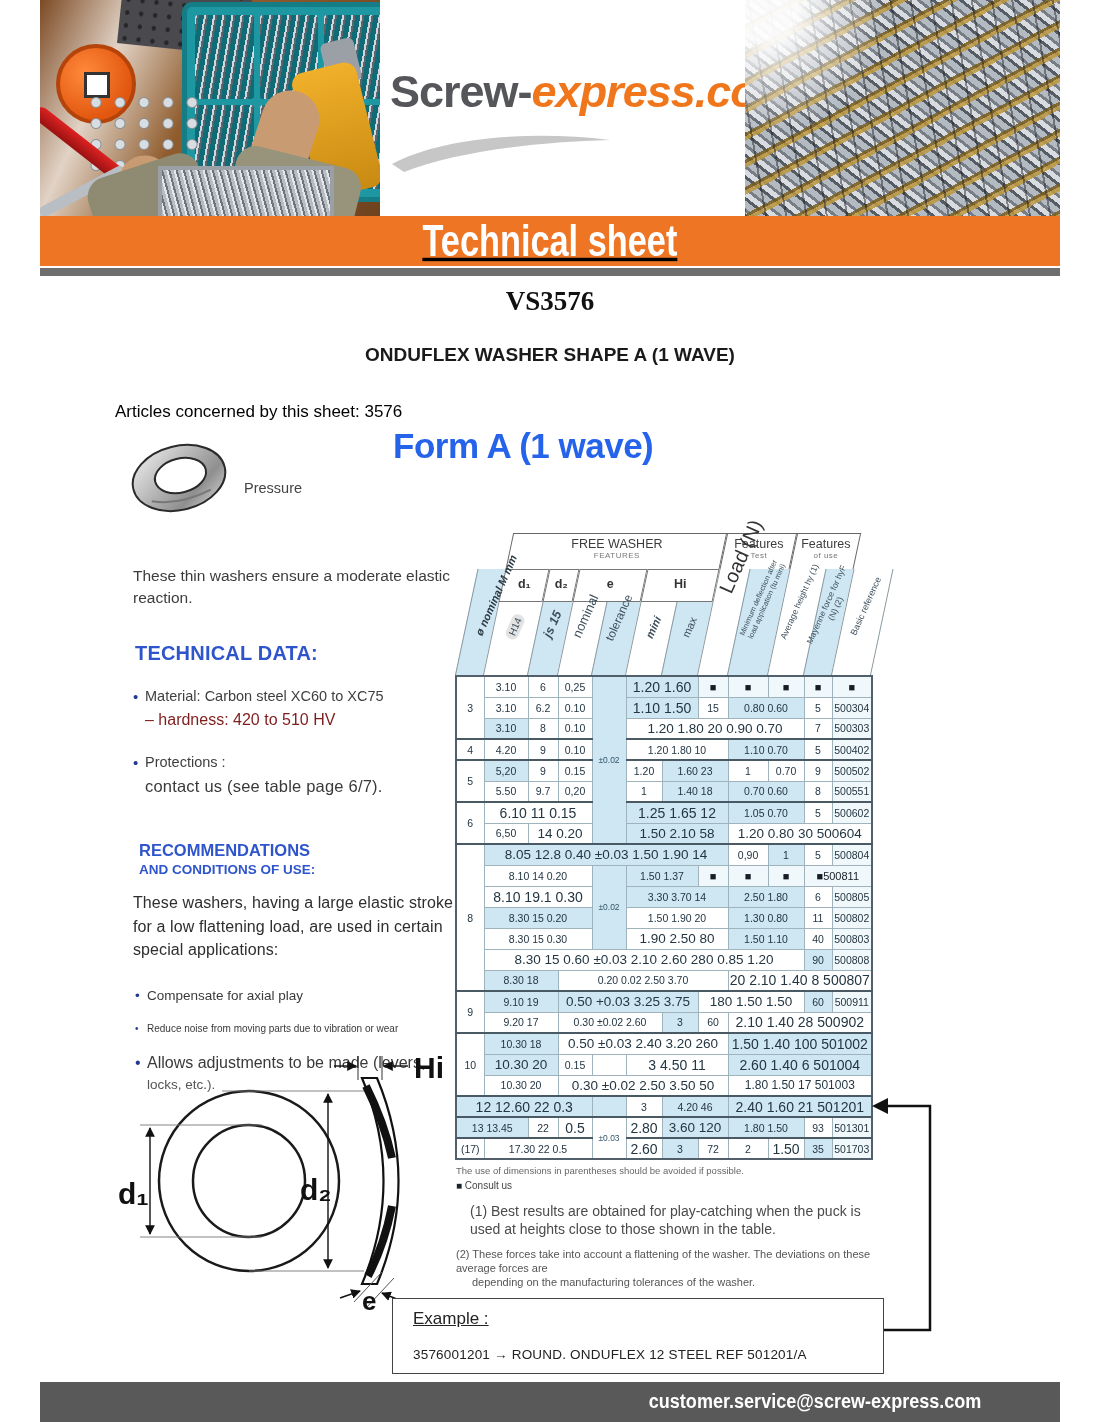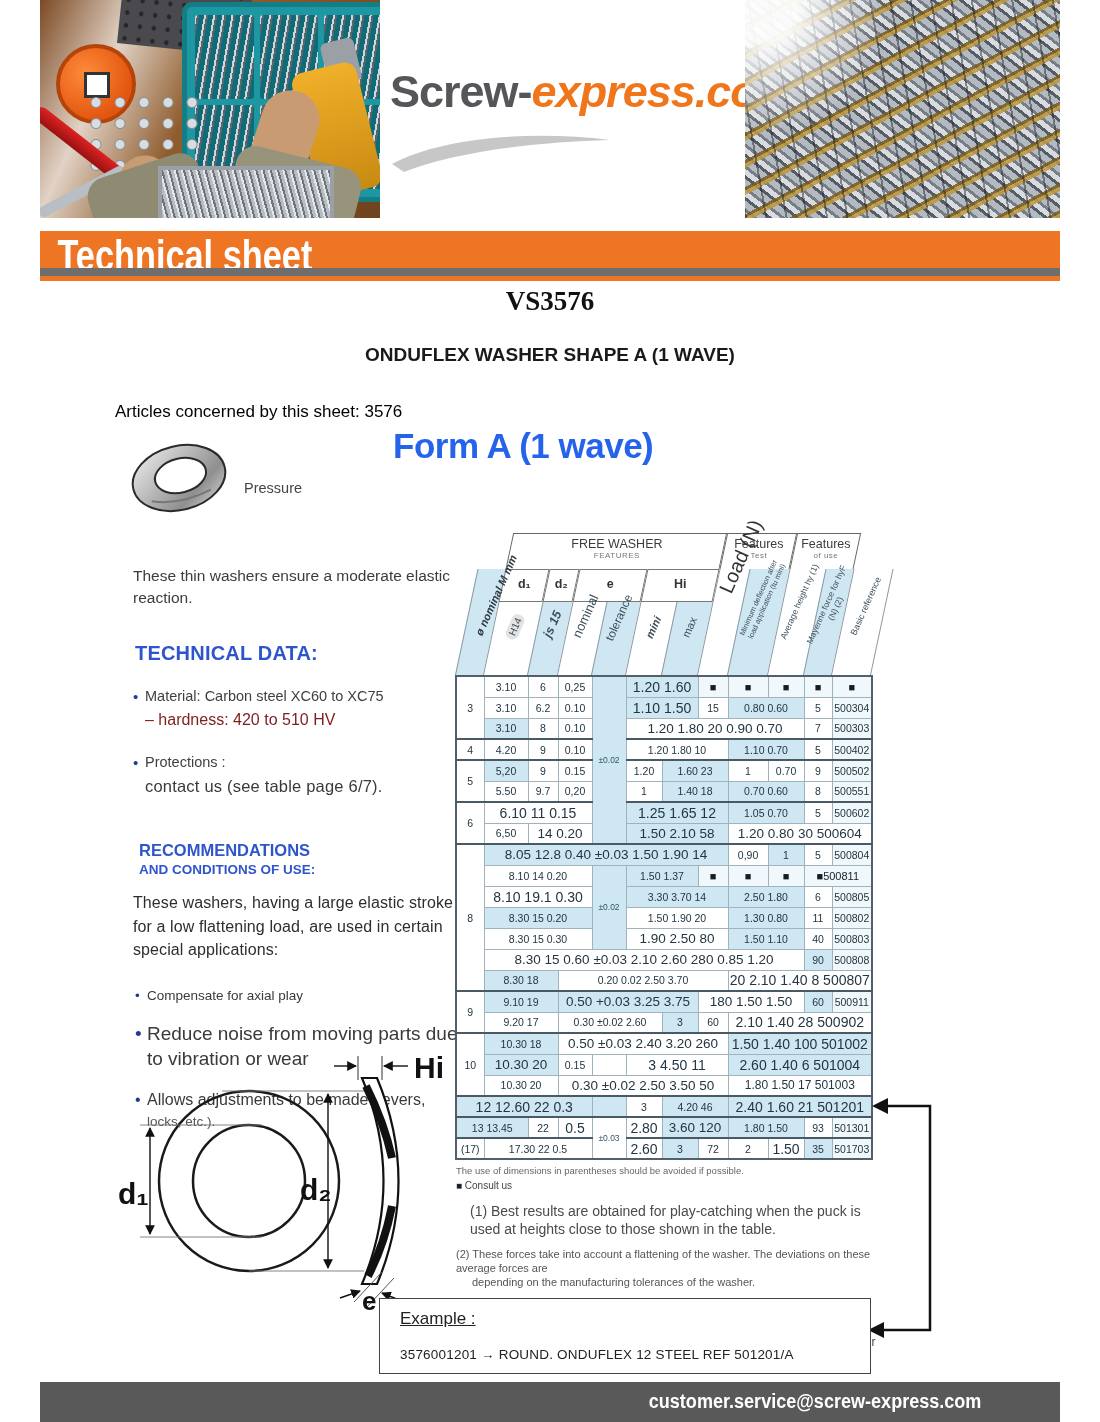--- a/index.html
+++ b/index.html
@@ -40,22 +40,22 @@
   .logo-p2 { color:#f0761c; font-style:italic; }
   .logo-swoosh { position:absolute; left:8px; top:128px; }
 
   .photo-right { position:absolute; left:745px; top:0; width:315px; height:218px; overflow:hidden;
     background:
       radial-gradient(circle at 6% 4%, rgba(255,255,255,.95) 0 9%, rgba(255,255,255,0) 34%),
       repeating-linear-gradient(80deg, rgba(25,28,32,.45) 0 2px, transparent 2px 20px),
       repeating-linear-gradient(-28deg, rgba(189,152,62,.85) 0 4px, rgba(120,92,28,.85) 4px 7px, rgba(0,0,0,0) 7px 24px),
       repeating-linear-gradient(38deg, #d8dbdf 0 5px, #777d85 5px 8px, #b4bac2 8px 14px, #565c64 14px 17px); }
 
-  .banner { position:absolute; left:40px; top:231px; width:1020px; height:50px; background:#ed7524;
-    display:flex; align-items:center; justify-content:flex-start; }
+  .banner { position:absolute; left:40px; top:216px; width:1020px; height:50px; background:#ed7524;
+    display:flex; align-items:center; justify-content:center;text-decoration:underline; }
   .banner span { color:#fff; font-weight:bold; font-size:39px; letter-spacing:0px; transform:scale(.88,1.12); }
   .grayline { position:absolute; left:40px; top:268px; width:1020px; height:8px; background:#6e6e6e; }
 
   .doc-code { position:absolute; left:0; top:286px; width:100%; text-align:center;
     font-family:"Liberation Serif", serif; font-weight:bold; font-size:27px; color:#111; }
   .doc-subtitle { position:absolute; left:0; top:344px; width:100%; text-align:center;
     font-size:19px; font-weight:600; color:#1a1a1a; }
 
   
   .main { position:absolute; left:0; top:390px; width:1100px; height:992px; }
@@ -71,21 +71,21 @@
   .h-blue2 { color:#2f55cc; font-size:16.5px; font-weight:600; margin:44px 0 0 24px; }
   .h-blue3 { color:#2f55cc; font-size:13.5px; font-weight:600; margin:2px 0 14px 24px; }
   .bullet { position:relative; padding-left:30px; margin-top:22px; font-size:14.5px; line-height:1.35; color:#3f3f3f; }
   .bullet:before { content:"•"; position:absolute; left:18px; color:#223a8f; font-size:15px; }
   .bullet .sub { font-size:16px; color:#7f1d1d; margin-top:2px; }
   .bullet .sub-big { font-size:16.5px; color:#3a3a3a; margin-top:3px; letter-spacing:.2px; }
   .usage-intro { font-size:16px; line-height:1.45; color:#2e2e2e; padding-left:18px; margin-top:14px; letter-spacing:.1px; }
   .ub { position:relative; padding-left:32px; margin-top:18px; color:#3a3a3a; line-height:1.3; }
   .ub:before { content:"•"; position:absolute; left:20px; color:#223a8f; }
   .ub1 { font-size:13.5px; margin-top:26px; }
-  .ub2 { font-size:19px; }
+  .ub2 { font-size:10px; }
   .ub3 { font-size:16px; }
   .ub .small { font-size:13.5px; color:#555; }
 
   
   .tbl { left:455px; top:143px; width:416px; }
   .thead { position:relative; transform:skewX(-12deg); transform-origin:0 142px; }
   .band-a { display:flex; height:36px; }
   .ba-spacer { width:28px; }
   .ba-end { width:40px; }
   .ba-box { border:1.3px solid #666; border-bottom:none; background:#fff; text-align:center; padding-top:3px; }
@@ -140,21 +140,21 @@
   .note-1 { font-size:14px; line-height:1.28; color:#4a4a4a; margin-top:12px; padding-left:14px; }
   .note-2 { font-size:11px; line-height:1.3; color:#555; margin-top:8px; }
   .note-2 .ind { padding-left:16px; display:block; }
   .note-3 { font-size:12px; line-height:1.3; color:#4a4a4a; margin-top:14px; }
   .note-3 .ind { padding-left:30px; display:block; }
 
   
   .diagram { left:112px; top:660px; }
 
   
-  .example { left:379px; top:908px; width:492px; height:76px; border:1.6px solid #444; background:#fff; padding:10px 20px; }
+  .example { left:392px; top:908px; width:492px; height:76px; border:1.6px solid #444; background:#fff; padding:10px 20px; }
   .example-h { font-size:17px; color:#222; text-decoration:underline; }
   .example-t { font-size:13.5px; color:#222; margin-top:18px; letter-spacing:.2px; }
   .connector { left:860px; top:700px; }
 
   
   .footer { position:absolute; left:40px; top:1382px; width:1020px; height:40px; background:#595959;
     display:flex; align-items:center; justify-content:flex-end; padding-right:70px; }
   .footer span { color:#fff; font-weight:bold; font-size:19px; transform:scale(.95,1.08); letter-spacing:0; }
 </style>
 </head>

